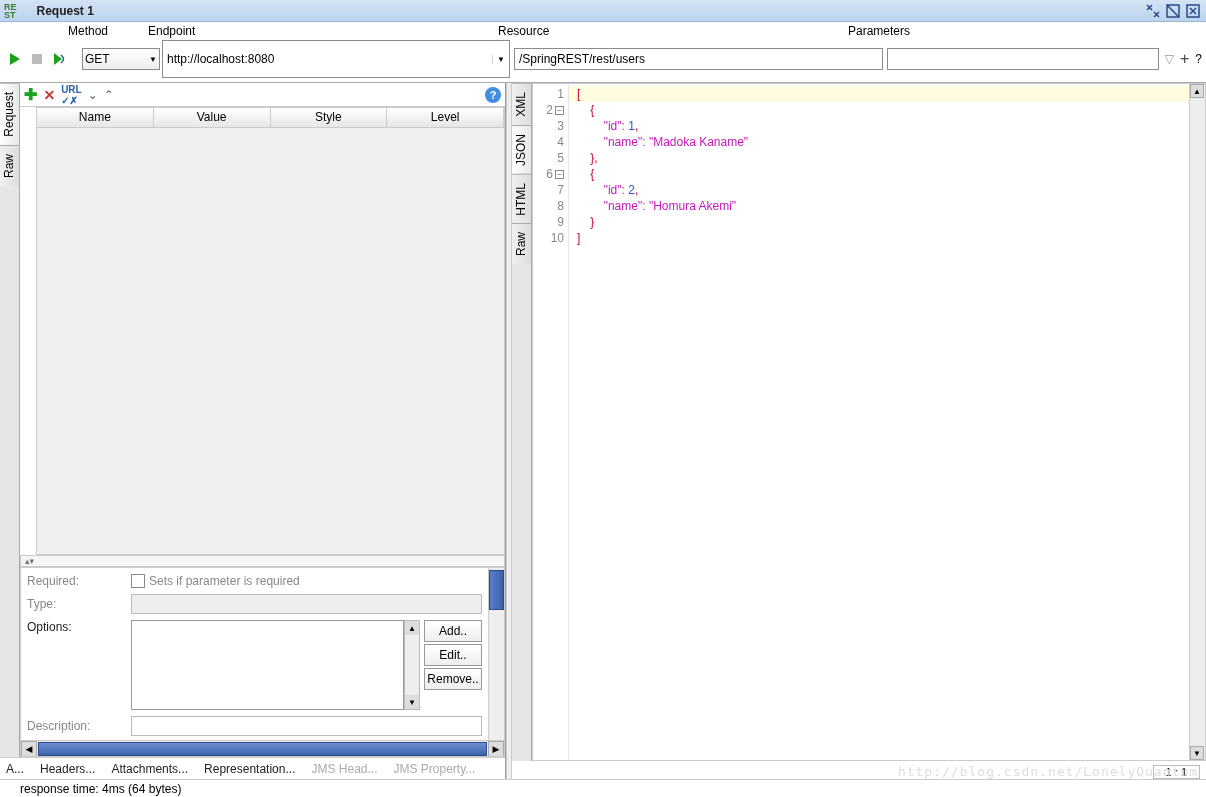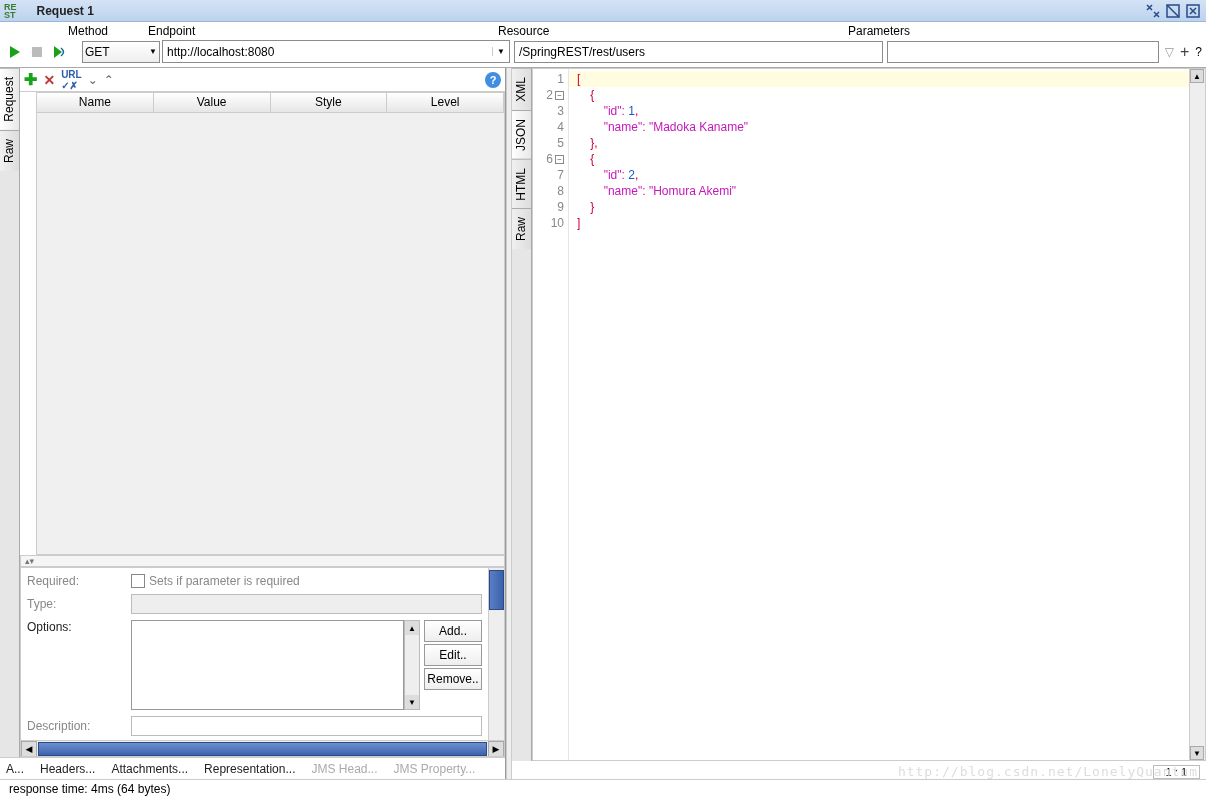--- a/index.html
+++ b/index.html
@@ -7,21 +7,21 @@
 .titlebar { background: linear-gradient(#d4e3f5, #bcd3ee); height: 22px; display: flex; align-items: center; padding: 0 4px; border-bottom: 1px solid #9cb6d8; }
 .titlebar .rest-icon { color: #3a7d2f; font-size: 9px; font-weight: bold; line-height: 8px; margin-right: 20px; }
 .titlebar .title { font-weight: bold; color: #222; flex: 1; }
 .titlebar .win-btn { width: 18px; height: 16px; margin-left: 2px; display: flex; align-items: center; justify-content: center; cursor: pointer; }
 .titlebar svg { width: 14px; height: 14px; }
 .header-row { display: flex; padding: 2px 6px 0 6px; background: #fff; }
 .controls-row { display: flex; align-items: center; padding: 2px 4px 4px 4px; background: #fff; }
 .play-btn { width: 18px; height: 18px; display:flex; align-items:center; justify-content:center; margin: 0 2px; cursor:pointer; }
 .method-select { width: 78px; height: 22px; border: 1px solid #8c8c8c; background: linear-gradient(#fff,#eee); padding: 0 2px; display:flex; align-items:center; justify-content:space-between; cursor:pointer;margin-left:12px; }
 .method-select .arr { font-size: 8px; }
-.endpoint-input { flex: 1; height: 23px; border: 1px solid #8c8c8c; margin-left: 2px; display:flex; align-items:center; background:#fff; }
+.endpoint-input { flex: 1; height: 38px; border: 1px solid #8c8c8c; margin-left: 2px; display:flex; align-items:center; background:#fff; }
 .endpoint-input input { border:none; outline:none; width:100%; height:100%; padding:0 4px; font-size:12px; }
 .endpoint-input .arr { font-size:8px; padding:0 4px; border-left:1px solid #ccc; cursor:pointer; }
 .resource-input, .params-input { height:22px; border:1px solid #8c8c8c; background:#fff; margin-left:4px; display:flex; align-items:center; }
 .resource-input { flex:1; }
 .resource-input span { padding:0 4px; }
 .params-input { width:272px; }
 .right-icons { display:flex; align-items:center; gap:6px; margin-left:6px; }
 .main-area { flex:1; display:flex; overflow:hidden; border-top:1px solid #aaa; }
 .left-panel { width:506px; display:flex; flex-direction:column; border-right:1px solid #999; }
 .left-tabs { width:20px; background:#e6e6e6; display:flex; flex-direction:column; border-right:1px solid #aaa; }
@@ -70,21 +70,21 @@
 .code .r { color:#cc0033; }
 .code .p { color:#c418b8; }
 .code .n { color:#1a5ac4; }
 .scrollbar-code { width:16px; background:#eee; border-left:1px solid #ccc; position:relative; }
 .scrollbar-code .arr { width:14px; height:14px; background:#ddd; border:1px solid #aaa; font-size:8px; display:flex; align-items:center; justify-content:center; }
 .right-bottom-tabs { height:22px; display:flex; align-items:center; padding:0 6px; gap:16px; border-top:1px solid #ccc; }
 .right-bottom-tabs span { cursor:pointer; color:#222; }
 .right-bottom-tabs span.disabled { color:#aaa; }
 .right-bottom-info { display:flex; align-items:flex-end; height:18px; padding:0 6px; justify-content:flex-end; gap:4px; }
 .pos-box { border:1px solid #bbb; padding:0 12px; font-size:11px; }
-.status-bar { height:18px; border-top:1px solid #ccc; padding:0 9px; display:flex; align-items:center; font-size:12px;text-align:center; }
+.status-bar { height:18px; border-top:1px solid #ccc; padding:0 20px; display:flex; align-items:center; font-size:12px;text-align:center; }
 .watermark { position:absolute; right:8px; bottom:18px; color:#ddd; font-family:Consolas,monospace; font-size:13px; pointer-events:none; letter-spacing:1px; }
 .mini-sb-wrap { display:flex; height:90px; }
 .mini-sb { width:16px; display:flex; flex-direction:column; background:#eee; border:1px solid #bbb; }
 .mini-sb .arr { height:14px; background:#ddd; font-size:8px; display:flex; align-items:center; justify-content:center; }
 .mini-sb .track { flex:1; }
 </style>
 </head>
 <body>
 
 <div class="titlebar">

